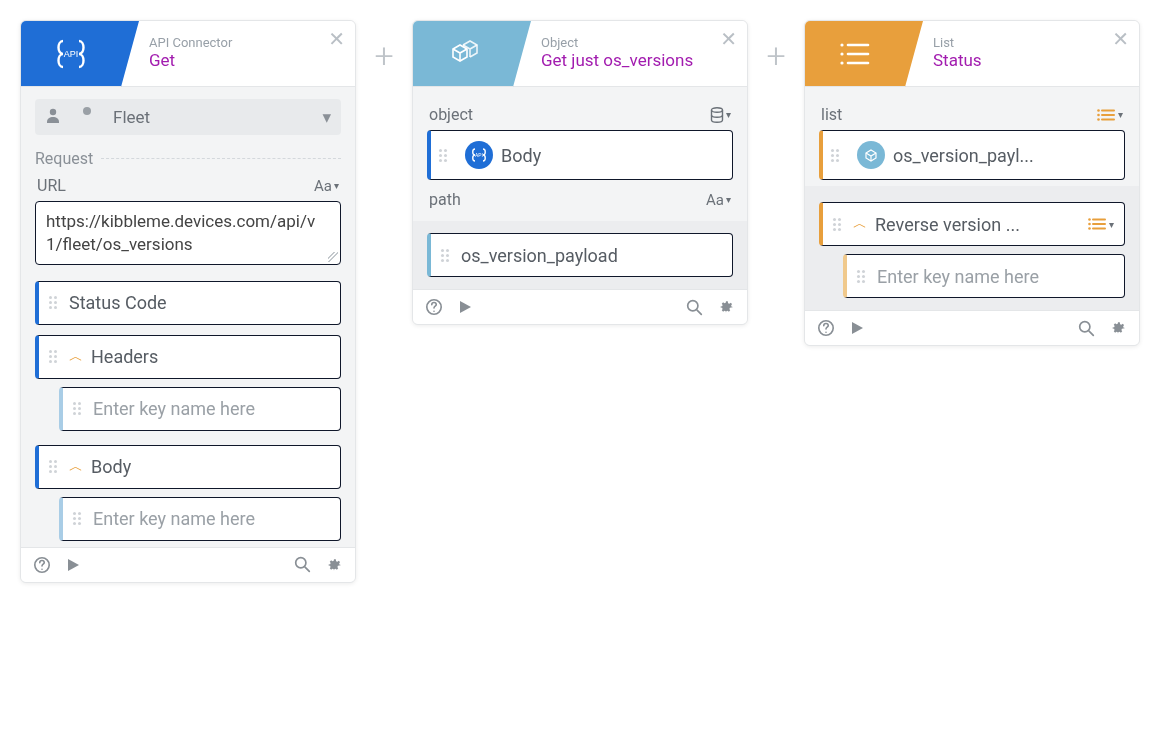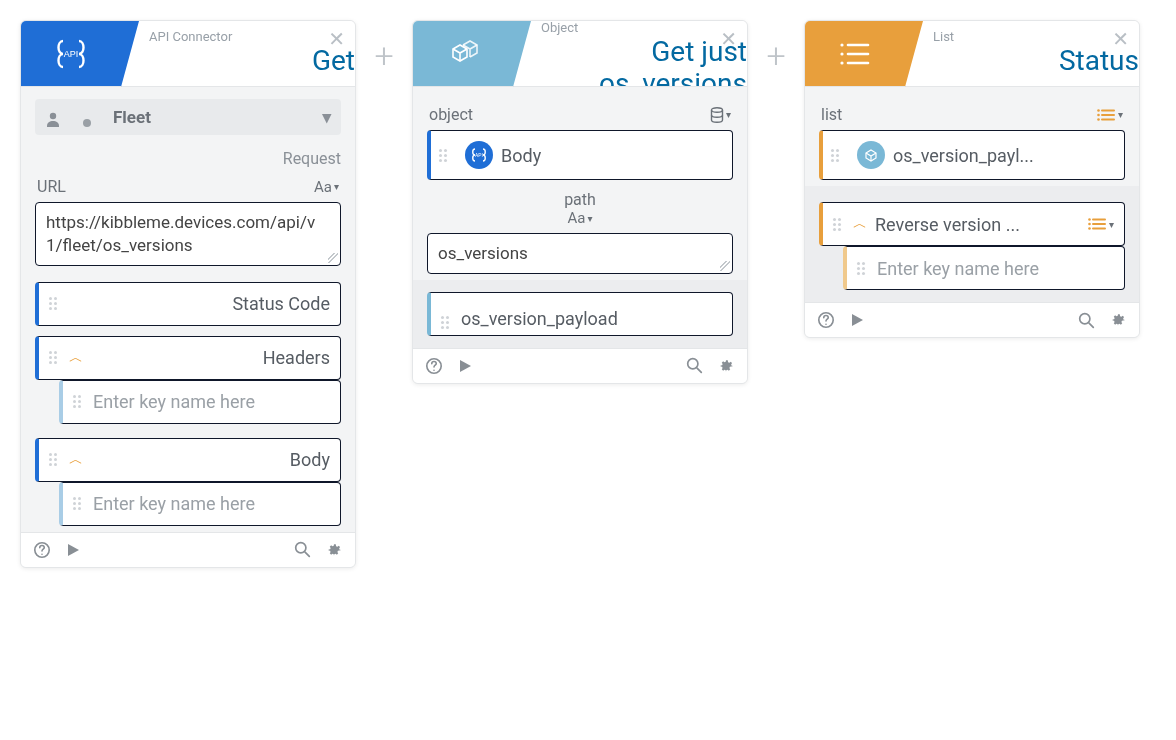--- a/index.html
+++ b/index.html
@@ -71,38 +71,37 @@
     flex-direction: column;
     justify-content: center;
     line-height: 1.15;
     min-width: 0;
   }
   .header-category {
     font-size: 13px;
     color: #98a0a8;
   }
   .header-title {
-    font-size: 28px;
-    color: #0369a1;
+    font-size: 17px;
+    color: #a21caf;
     font-weight: 400;
     overflow: hidden;
-    text-align: right;
   }
   .close-x {
     position: absolute;
     right: 10px; top: 6px;
     color: #b9bfc5;
     font-size: 20px;
     cursor: pointer;
   }
   
   .card-body { padding: 12px 14px 6px 14px; background:#f3f4f5;}
   .section + .section { margin-top: 16px; }
   .section-label-row {
-    display:flex; align-items:flex-end; margin-bottom:8px; flex-direction:column;
+    display:flex; align-items:center; margin-bottom:8px; gap:8px;
   }
   .section-label { font-size:16px; color:#8a9097; }
   .section-rule { flex:1; border-top:1px dashed #d4d8dc; height:1px; }
   .field-label-row {
     display:flex; align-items:center; justify-content:space-between;
     font-size:16px; color:#6b7178; margin:6px 2px;
   }
   .aa { font-size:15px; color:#6b7178; display:flex; align-items:center; gap:2px;}
   .aa .caret { font-size:10px;}
   .list-indicator { display:flex; align-items:center; gap:2px; color:#e89f3c; font-size:18px;}
@@ -117,54 +116,54 @@
   .resize-grip {
     position:absolute; right:2px; bottom:2px;
     width:10px; height:10px;
     background:
       linear-gradient(135deg, transparent 0 4px, #c3c8cc 4px 5px, transparent 5px 7px, #c3c8cc 7px 8px, transparent 8px);
   }
   .pill-row {
     display:flex; align-items:center; padding:6px 10px; gap:8px; min-height:44px; cursor:pointer;
     position: relative;
   }
-  .pill-row.accent-blue  { border-left:4px solid #1f6ed6;text-align:right; }
-  .pill-row.accent-sky   { border-left:4px solid #7ab8d6;align-items:flex-end; }
+  .pill-row.accent-blue  { border-left:4px solid #1f6ed6; }
+  .pill-row.accent-sky   { border-left:4px solid #7ab8d6; }
   .pill-row.accent-ltblue{ border-left:4px solid #a9cde6; }
   .pill-row.accent-orange{ border-left:4px solid #e89f3c; }
   .pill-row.accent-ltorange{ border-left:4px solid #f0c98c; }
   .drag-dots {
     width:12px; min-width:12px; display:grid; grid-template-columns:repeat(2,3px);
     grid-auto-rows:3px; gap:2px;
   }
   .drag-dots span { background:#cfd3d7; border-radius:50%; }
   .drag-dots span:nth-child(n+7){display:none;}
   .pill-text { font-size:18px; color:#565c63; white-space:nowrap; overflow:hidden; text-overflow:ellipsis; flex:1;}
   .pill-text.placeholder{ color:#9aa0a6; }
   .caret-up { color:#e89f3c; font-size:14px; }
-  .nested { margin-left:24px; }
+  .nested { margin-left:24px; margin-top:8px;}
   .chip-row {
     display:flex; align-items:center; padding:6px 8px; gap:6px; min-height:50px;
   }
   .chip-row.accent-blue  { border-left:4px solid #1f6ed6; }
   .chip-row.accent-orange{ border-left:4px solid #e89f3c; }
   .chip {
     display:flex; align-items:center; gap:8px; background:#fff;
     padding:4px 8px; border-radius:4px; font-size:18px; color:#565c63;
     white-space:nowrap; overflow:hidden; text-overflow:ellipsis; max-width:100%;
   }
   .chip-icon {
     width:28px;height:28px;border-radius:50%;display:flex;align-items:center;justify-content:center;color:#fff;font-size:11px;flex:none;
   }
   .chip-icon.blue{background:#1f6ed6;}
   .chip-icon.sky{background:#7ab8d6;}
   
   .account-row{
-    display:flex;align-items:flex-end;gap:22px;background:#e8eaec;border-radius:4px;
-    padding:8px 10px;margin-bottom:14px;color:#6b7178;font-size:17px;position:relative;font-weight:bold;
+    display:flex;align-items:flex-start;gap:22px;background:#e8eaec;border-radius:4px;
+    padding:8px 10px;margin-bottom:14px;color:#6b7178;font-size:17px;position:relative;
   }
   .account-row .dot{width:8px;height:8px;border-radius:50%;background:#9aa0a6;}
   .account-row .dd{margin-left:auto;color:#8a9097;}
   
   .output-area{background:#ecedef;padding:12px 14px;}
   
   .card-footer{
     display:flex;align-items:center;justify-content:space-between;
     padding:8px 12px;background:#fff;border-top:1px solid #e4e6e8;
     color:#898f95;
@@ -371,30 +370,26 @@
             <svg width="18" height="14" viewBox="0 0 18 14" fill="none" stroke="#fff" stroke-width="1.4">
                 <path d="M5 1C2 1 2 7 5 7 2 7 2 13 5 13"></path>
                 <path d="M13 1c3 0 3 6 0 6 3 0 3 6 0 6"></path>
                 <text x="9" y="9" text-anchor="middle" font-size="5" fill="#fff" stroke="none">API</text>
               </svg>
           </span>
           <span>Body</span>
         </span>
       </div>
 
-      <div class="field-label-row" style="margin-top:10px;flex-direction:column;">
+      <div class="field-label-row" style="margin-top:10px;">
         <span>path</span>
         <span class="aa">
             <span>Aa</span>
             <span class="caret">▾</span>
           </span>
-      </div>
-      <div class="input-box" style="min-height:40px;">
-        <span>os_versions</span>
-        <span class="resize-grip"></span>
       </div>
     </div>
 
     <div class="output-area">
       <div class="pill-row accent-sky">
         <span class="drag-dots">
             <span></span>
             <span></span>
             <span></span>
             <span></span>

